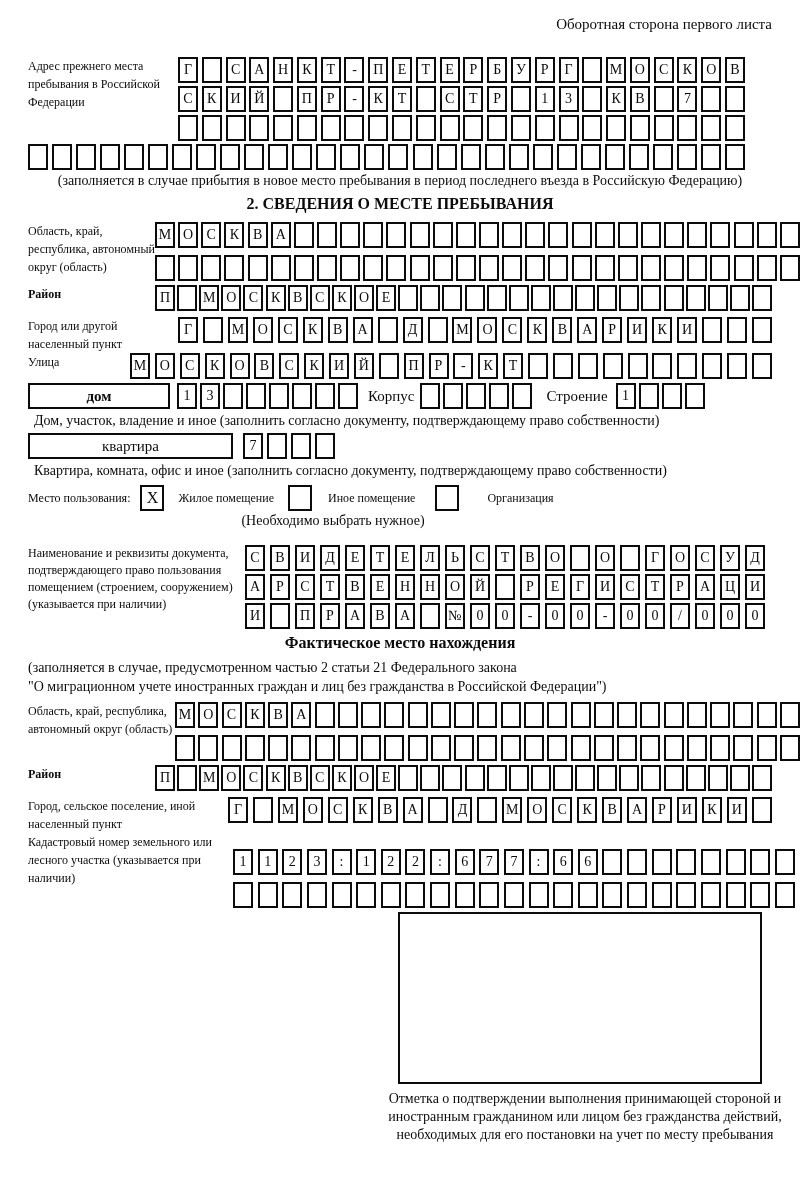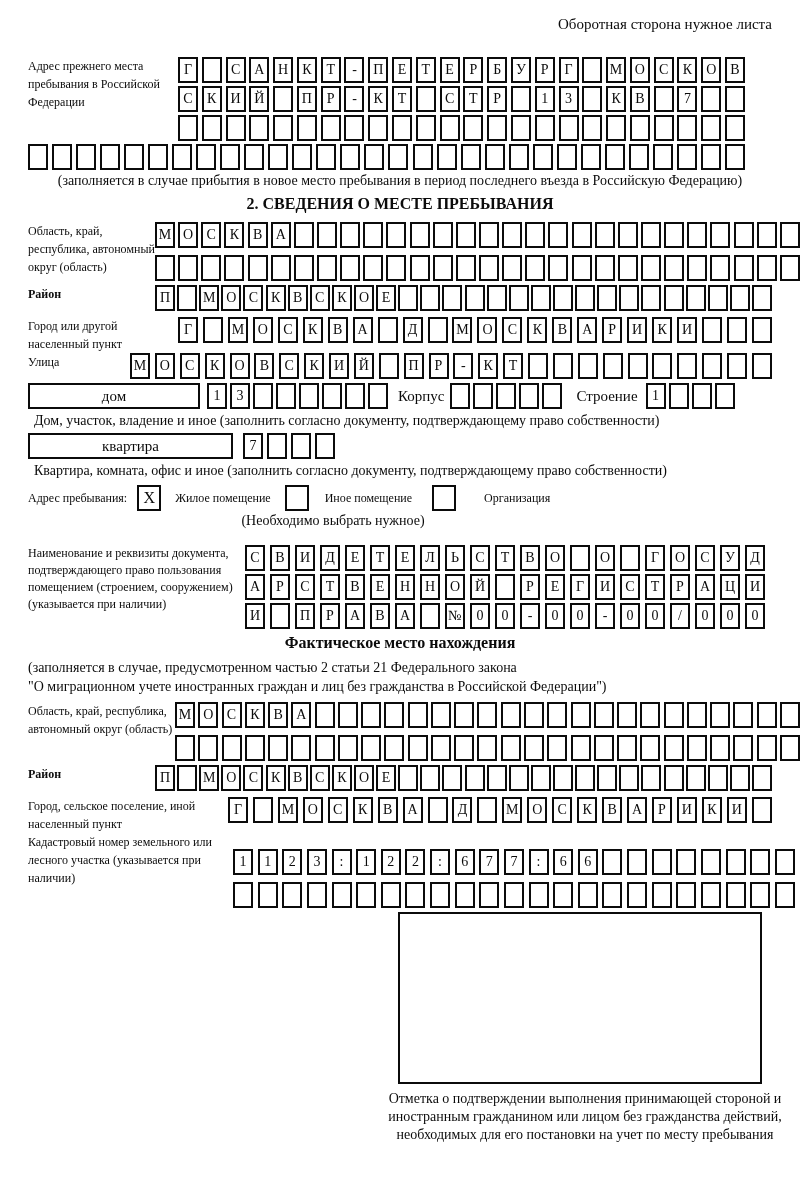--- a/index.html
+++ b/index.html
@@ -55,21 +55,21 @@
   .stamp-wrap{ width:430px; margin-left:342px; margin-top:4px; }
   .stamp-box{ width:364px; height:172px; border:2px solid #0b0b0b; box-sizing:border-box; margin-left:28px; background:#fff; }
   .stamp-caption{ font-size:14px; line-height:18px; text-align:center; margin-top:6px; }
   .mt-doc{ margin-top:16px; }
   .kad-col{ margin-top:16px; }
   .blk{ margin-bottom:4px; }
 </style>
 </head>
 <body>
 
-<div class="hdr">Оборотная сторона нужное листа</div>
+<div class="hdr">Оборотная сторона первого листа</div>
 
 <div class="frow">
   <div class="lbl lb-addr">Адрес прежнего места пребывания в Российской Федерации</div>
   <div class="gcol">
     <div class="grid g-addr">
         <span class="cell">Г</span>
         <span class="cell"></span>
         <span class="cell">С</span>
         <span class="cell">А</span>
         <span class="cell">Н</span>
@@ -339,21 +339,21 @@
       <span class="cell"></span>
       <span class="cell"></span>
       <span class="cell"></span>
       <span class="cell"></span>
       <span class="cell"></span>
       <span class="cell"></span>
     </div>
 </div>
 
 <div class="house-row">
-  <div class="wbox" style="width:172px;">дом</div>
+  <div class="wbox" style="width:142px;font-weight:bold;">дом</div>
   <div class="g-inline" style="margin-left:7px;">
       <span class="cell">1</span>
       <span class="cell">3</span>
       <span class="cell"></span>
       <span class="cell"></span>
       <span class="cell"></span>
       <span class="cell"></span>
       <span class="cell"></span>
       <span class="cell"></span>
     </div>
@@ -380,21 +380,21 @@
   <div class="g-inline" style="margin-left:10px; gap:4px;">
       <span class="cell">7</span>
       <span class="cell"></span>
       <span class="cell"></span>
       <span class="cell"></span>
     </div>
 </div>
 <div class="note-left" style="margin-bottom:6px;">Квартира, комната, офис и иное (заполнить согласно документу, подтверждающему право собственности)</div>
 
 <div class="cb-row">
-  <div class="lbl">Адрес пребывания:</div>
+  <div class="lbl">Место пользования:</div>
   <div class="grid-cb g-inline" style="margin-left:10px;">
       <span class="cell">X</span>
     </div>
   <div class="lbl" style="margin-left:14px;">Жилое помещение</div>
   <div class="grid-cb g-inline" style="margin-left:14px;">
       <span class="cell"></span>
     </div>
   <div class="lbl" style="margin-left:16px;">Иное помещение</div>
   <div class="grid-cb g-inline" style="margin-left:20px;">
       <span class="cell"></span>

